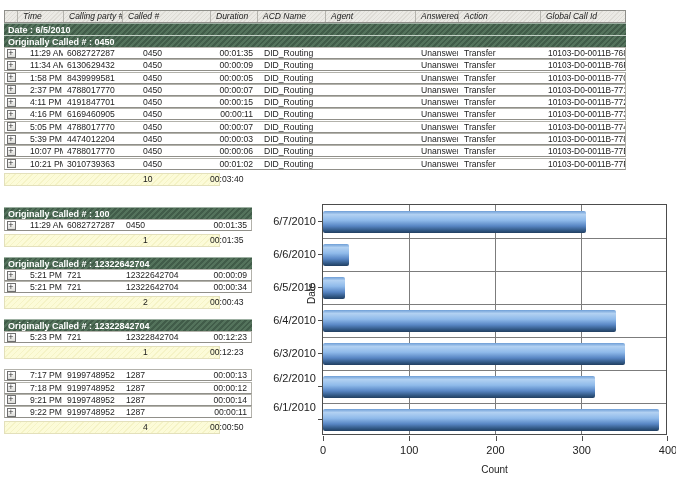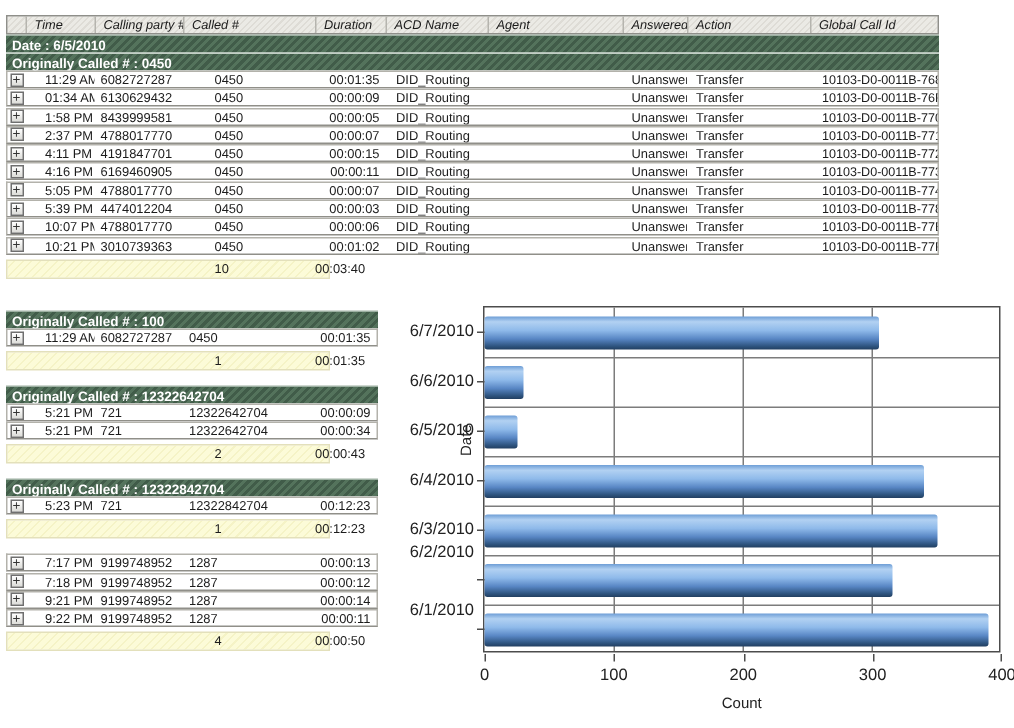--- a/index.html
+++ b/index.html
@@ -99,21 +99,21 @@
           <div class="t-cell c-acd">DID_Routing</div>
           <div class="t-cell"></div>
           <div class="t-cell c-ans">Unanswered</div>
           <div class="t-cell c-act">Transfer</div>
           <div class="t-cell c-gid">10103-D0-0011B-768</div>
         </div>
         <div class="t-row main">
           <div class="expand-cell">
             <div class="expand-btn">+</div>
           </div>
-          <div class="t-cell c-time">01:34 AM</div>
+          <div class="t-cell c-time">11:34 AM</div>
           <div class="t-cell">6130629432</div>
           <div class="t-cell c-called">0450</div>
           <div class="t-cell c-dur">00:00:09</div>
           <div class="t-cell c-acd">DID_Routing</div>
           <div class="t-cell"></div>
           <div class="t-cell c-ans">Unanswered</div>
           <div class="t-cell c-act">Transfer</div>
           <div class="t-cell c-gid">10103-D0-0011B-76F</div>
         </div>
         <div class="t-row main">
@@ -382,21 +382,21 @@
         <div class="bar" style="top: 104.5px; width: 293.25px;"></div>
         <div class="ytick" style="top: 115px;"></div>
         <div class="ylab" style="left: -73px; top: 108.5px;">6/4/2010</div>
         <div class="hgrid" style="top: 131.5px;"></div>
         <div class="bar" style="top: 137.5px; width: 301.875px;"></div>
         <div class="ytick" style="top: 148px;"></div>
         <div class="ylab" style="left: -73px; top: 141.5px;">6/3/2010</div>
         <div class="hgrid" style="top: 164.5px;"></div>
         <div class="bar" style="top: 170.5px; width: 271.688px;"></div>
         <div class="ytick" style="top: 181px;"></div>
-        <div class="ylab" style="left: -73px; top: 157px;">6/2/2010</div>
+        <div class="ylab" style="left: -73px; top: 167px;">6/2/2010</div>
         <div class="hgrid" style="top: 197.5px;"></div>
         <div class="bar" style="top: 203.5px; width: 336.375px;"></div>
         <div class="ytick" style="top: 214px;"></div>
         <div class="ylab" style="left: -73px; top: 196px;">6/1/2010</div>
       </div>
     <div id="count-label">Count</div>
     <div id="date-label">Date</div>
   </div>
 
 </div>

